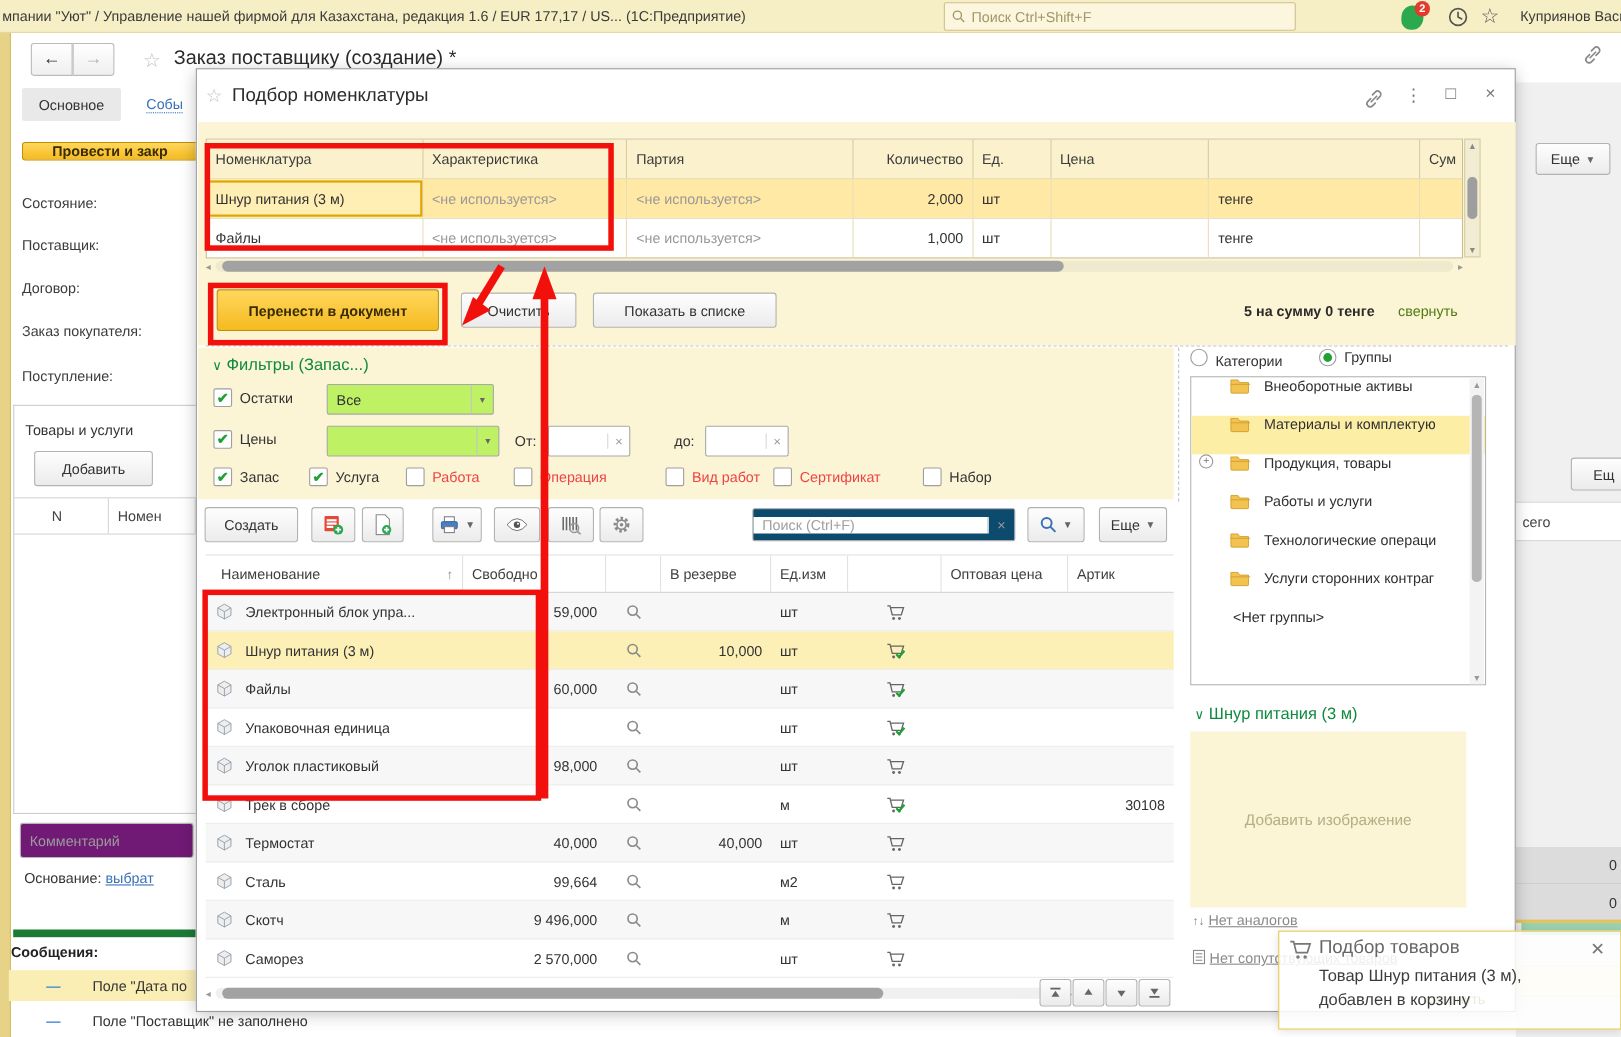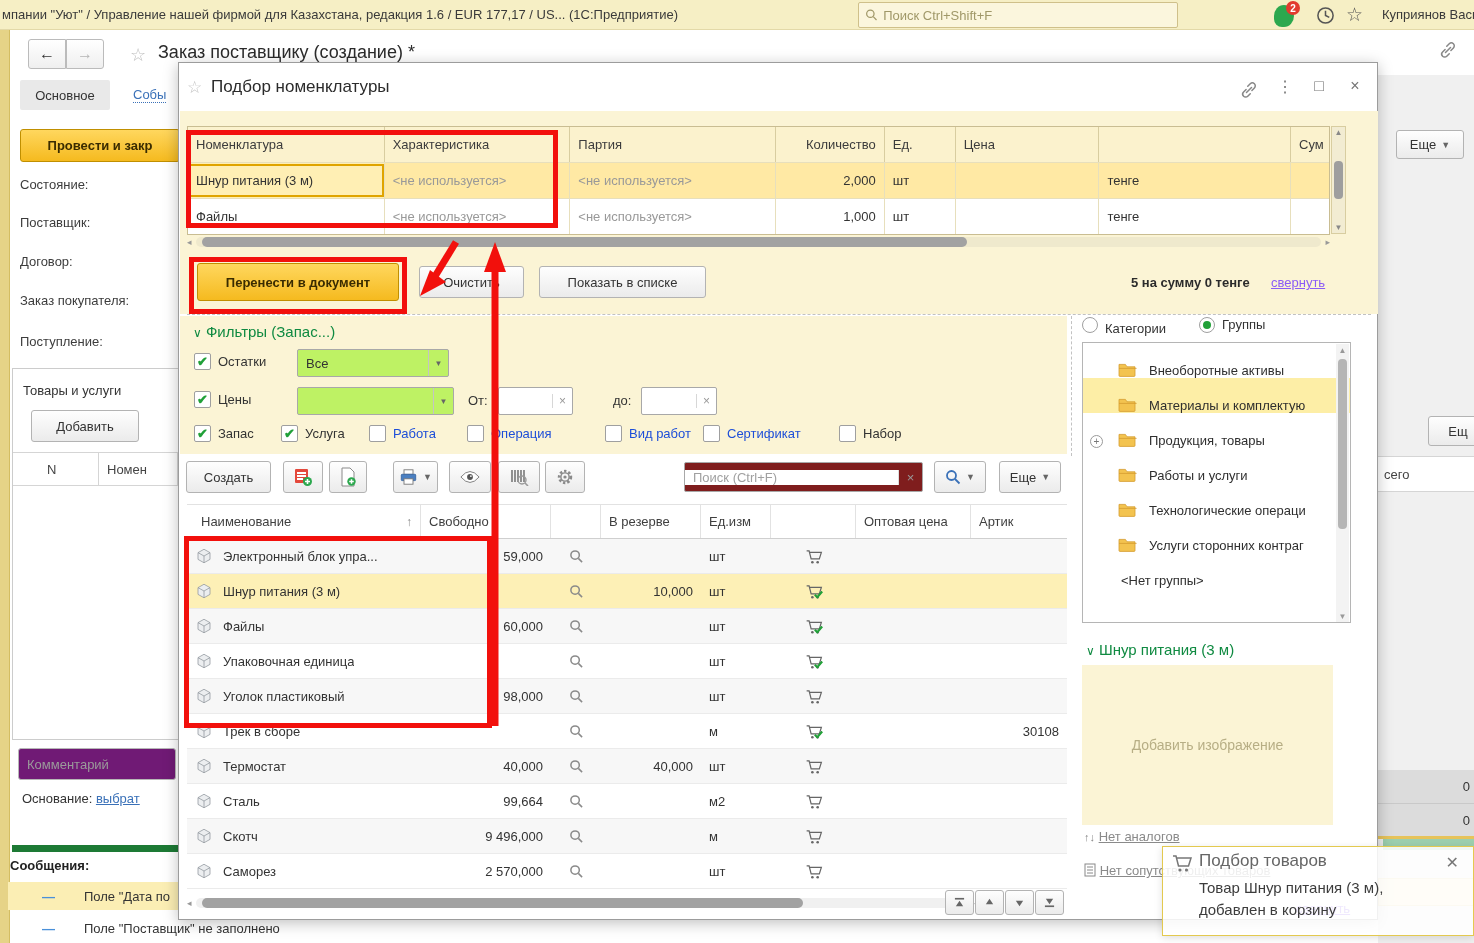--- a/index.html
+++ b/index.html
@@ -17,31 +17,31 @@
   .bell{position:absolute;left:1272px;top:2px;width:28px;height:28px}
   .bell .bub{position:absolute;left:2px;top:3px;width:20px;height:22px;background:#2ca84e;border-radius:50% 50% 50% 8px}
   .bell .badge{position:absolute;right:0;top:-1px;min-width:14px;height:14px;background:#e23b2e;border-radius:8px;color:#fff;font-size:10px;font-weight:bold;display:flex;align-items:center;justify-content:center;padding:0 3px}
   .ticon{color:#555}
   
   .btn{display:inline-flex;align-items:center;justify-content:center;background:linear-gradient(#fefefe,#ebebeb);border:1px solid #b3b3b3;border-radius:3px;color:#333;cursor:default;white-space:nowrap}
   .btn-gold{background:linear-gradient(#ffd75e,#f5ba1f);border:1px solid #c08f00;font-weight:bold;color:#3a2c00}
   .caret{font-size:9px;color:#666;margin-left:5px}
   .link{color:#3a71b8;text-decoration:underline;cursor:pointer}
   .link-dotted{color:#3a71b8;border-bottom:1px dotted #3a71b8;cursor:pointer}
-  .glink{color:#8b5cf6;text-decoration:underline;cursor:pointer}
+  .glink{color:#4d7c0f;cursor:pointer}
   
   .left-strip{left:0;top:30px;width:10px;height:913px;background:#e6d387;border-right:1px solid #d4bd62}
   .navbtns{left:28px;top:39px;display:flex}
   .navbtn{width:38px;height:30px;display:flex;align-items:center;justify-content:center;background:linear-gradient(#fff,#efefef);border:1px solid #bbb;font-size:16px}
   .navbtn:first-child{border-radius:3px 0 0 3px}
   .navbtn:last-child{border-radius:0 3px 3px 0;color:#b5b5b5}
   .win-title{left:158px;top:42px;font-size:18px;color:#2b2b2b}
   .star{color:#c0c0c0;font-size:18px}
   .tab-main{left:20px;top:80px;width:90px;height:30px;background:#e9e9e9;display:flex;align-items:center;justify-content:center;border-radius:2px}
-  .gold-big{left:20px;top:129px;width:160px;height:33px;font-size:13px}
+  .gold-big{left:20px;top:129px;width:160px;height:17px;font-size:13px}
   .flabel{left:20px;color:#3c3c3c}
   .goods-panel{left:12px;top:368px;width:166px;height:372px;border:1px solid #ccc;border-right:none;background:#fff}
   .grid-head{display:flex;border-bottom:1px solid #d5d5d5;border-top:1px solid #d5d5d5;height:34px;align-items:center;color:#444}
   .grid-head div{border-right:1px solid #d5d5d5;height:100%;display:flex;align-items:center;padding:0 8px}
   .cmt-input{left:18px;top:748px;width:158px;height:32px;border:1px solid #b7b7b7;border-radius:3px;padding:0 8px;display:flex;align-items:center;color:#9b9b9b;background:#701a75}
   .green-bar{left:12px;top:845px;width:166px;height:7px;background:#1d7a35}
   .msg-title{left:10px;top:858px;font-weight:bold;color:#222}
   .msg-row{display:flex;align-items:center;height:28px;padding-left:28px;position:relative}
   .msg-dash{position:absolute;left:34px;color:#4a90d9;font-weight:bold}
   
@@ -74,29 +74,29 @@
   .vthumb{width:9px;flex:0 0 38px;background:#9e9e9e;border-radius:4px}
   .hscroll{position:absolute;left:8px;top:172px;width:1143px;height:14px;display:flex;align-items:center;color:#999;font-size:9px}
   .htrack{flex:1;height:10px;margin:0 4px;border-radius:5px;position:relative}
   .hthumb{position:absolute;left:6px;top:0;height:10px;width:68%;background:#a2a2a2;border-radius:5px}
   
   .sum-label{position:absolute;top:212px;font-weight:bold;color:#2b2b2b}
   
   .grn{color:#0f8a41}
   .cb{display:inline-flex;align-items:center;cursor:pointer}
   .cbbox{width:17px;height:17px;border:1px solid #9f9f9f;border-radius:2px;background:#fff;margin-right:7px;display:flex;align-items:center;justify-content:center;color:#21a038;font-size:13px;font-weight:bold}
-  .dim{color:#1d4ed8}
+  .dim{color:#ef4444}
   .combo{position:absolute;height:28px;background:#bef264;border:1px solid #a8a8a8;border-radius:2px;display:flex;align-items:center}
   .combo .val{flex:1;padding:0 8px;overflow:hidden;white-space:nowrap}
   .combo .cbtn{width:20px;height:100%;border-left:1px solid #c4c4c4;display:flex;align-items:center;justify-content:center;font-size:8px;color:#666}
   .inp{position:absolute;height:28px;background:#fff;border:1px solid #a8a8a8;border-radius:2px;display:flex;align-items:center}
   .inp .x{margin-left:auto;width:20px;text-align:center;color:#999;border-left:1px solid #d7d7d7;font-size:12px}
   
   .tbtn{position:absolute;top:398px;height:32px}
-  .search-inp{position:absolute;left:505px;top:399px;width:239px;height:30px;border:1px solid #a8a8a8;border-radius:2px;display:flex;align-items:center;background:#7f1d1d}
+  .search-inp{position:absolute;left:505px;top:399px;width:239px;height:30px;border:1px solid #a8a8a8;border-radius:2px;display:flex;align-items:center;background:#0c4a6e}
   .search-inp input{border:none;outline:none;flex:1;font:inherit;padding:0 8px;color:#444}
   .search-inp input::placeholder{color:#a0a0a0}
   
   .list-table{position:absolute;left:8px;top:441px;width:880px}
   .lhead{display:flex;height:35px;align-items:center;border-bottom:1px solid #cfcfcf;border-top:1px solid #e2e2e2;color:#3f3f3f}
   .lhead .lc{border-right:1px solid #e2e2e2;height:100%;display:flex;align-items:center}
   .lrow{display:flex;height:35px;align-items:center;border-bottom:1px solid #ebebeb}
   .lrow.alt{background:#f7f7f7}
   .lrow.sel{background:#fdf0b6}
   .lc{padding:0 8px;overflow:hidden;white-space:nowrap;display:flex;align-items:center;height:100%}
@@ -104,21 +104,21 @@
   .sort{color:#888;margin-left:auto;font-size:12px}
   .pkg{margin-right:10px;flex:0 0 18px}
   .lscroll{position:absolute;left:8px;top:827px;width:880px;height:26px;display:flex;align-items:center;font-size:9px;color:#999}
   .lscroll .htrack{background:#f0f0f0}
   .navgrp{position:absolute;left:765px;top:827px;display:flex}
   .sqbtn{width:29px;height:25px;margin-left:1px}
   
   .radio{width:16px;height:16px;border:1px solid #9f9f9f;border-radius:50%;background:#fff;margin-right:7px;display:inline-flex;align-items:center;justify-content:center}
   .radio.on::after{content:"";width:8px;height:8px;border-radius:50%;background:#21a038}
   .tree{position:absolute;left:903px;top:279px;width:269px;height:281px;border:1px solid #b5b5b5;background:#fff;overflow:hidden}
-  .titem{display:flex;align-items:flex-end;height:35px;padding-left:34px;position:relative;color:#2f2f2f}
+  .titem{display:flex;align-items:flex-start;height:35px;padding-left:34px;position:relative;color:#2f2f2f}
   .titem.selected{background:#fdeea6}
   .titem .exp{position:absolute;left:7px;width:13px;height:13px;border:1px solid #9a9a9a;border-radius:50%;font-size:10px;line-height:11px;text-align:center;color:#777;background:#fff}
   .fold{margin-right:12px;flex:0 0 20px}
   .tscroll{position:absolute;right:1px;top:1px;width:13px;height:279px;background:#f3f3f3;display:flex;flex-direction:column;align-items:center;padding:2px 0;font-size:8px;color:#999}
   .tthumb{width:9px;flex:0 0 170px;background:#b5b5b5;border-radius:4px;margin-top:4px}
   .detail-hdr{position:absolute;left:907px;top:578px;font-size:15px}
   .img-box{position:absolute;left:903px;top:602px;width:251px;height:160px;background:#fbf4d5;display:flex;align-items:center;justify-content:center;color:#b7ae85;font-size:14px}
   .dlink{color:#8a8a8a;text-decoration:underline;cursor:pointer}
   
   .notif{left:1162px;top:846px;width:312px;height:90px;background:rgba(255,255,255,.86);border:1px solid #e3c94f;z-index:40;box-shadow:0 2px 8px rgba(0,0,0,.12)}

